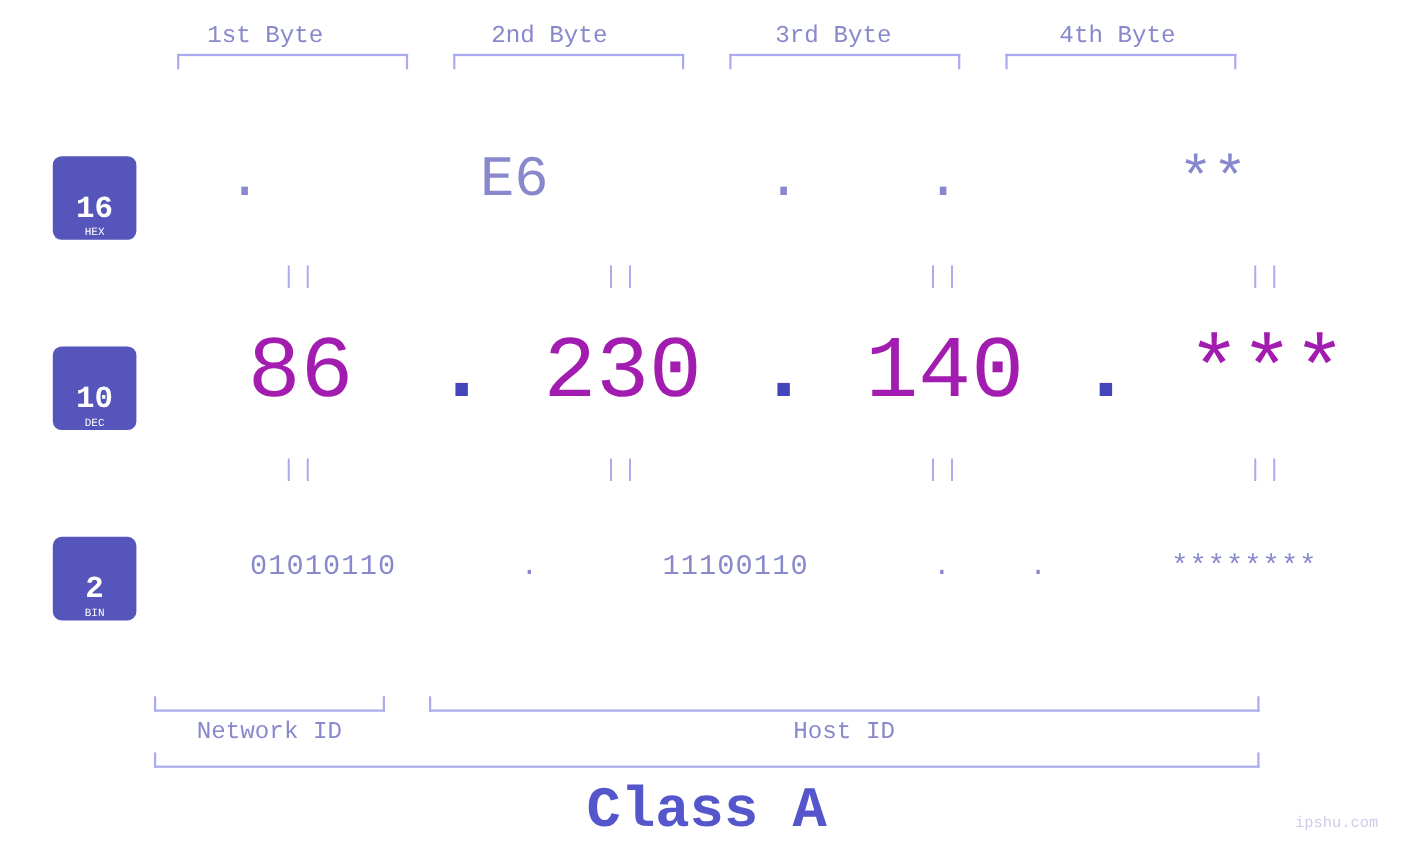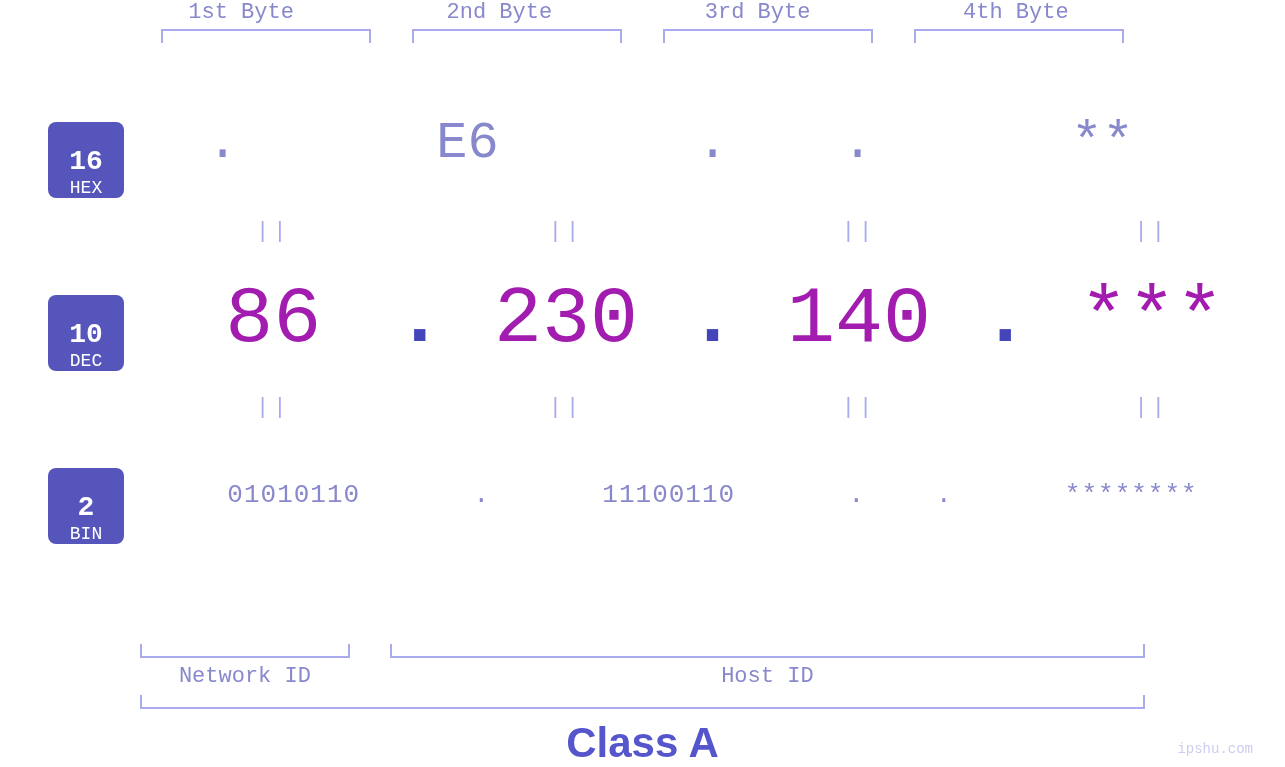--- a/index.html
+++ b/index.html
@@ -20,20 +20,21 @@
       display: flex;
       flex-direction: column;
       align-items: center;
     }
 
     
     .byte-headers {
       display: flex;
       width: 100%;
       padding: 0 140px 0 112px;
+      margin-top: 20px;
       justify-content: space-around;
     }
 
     .byte-header {
       color: #8888cc;
       font-size: 22px;
       font-family: 'Courier New', Courier, monospace;
       text-align: center;
       width: 240px;
     }
@@ -86,21 +87,21 @@
       color: #ffffff;
     }
 
     .badge-number {
       font-size: 28px;
       font-weight: bold;
       line-height: 1;
     }
 
     .badge-label {
-      font-size: 18px;
+      font-size: 10px;
       font-weight: normal;
       margin-top: 2px;
     }
 
     
     .values-grid {
       flex: 1;
       display: flex;
       flex-direction: column;
       margin-top: 30px;
@@ -265,22 +266,22 @@
     }
 
     .class-label-row {
       display: flex;
       justify-content: center;
       margin-top: 10px;
     }
 
     .class-label {
       color: #5555cc;
-      font-size: 42px;
-      font-family: Liberation Sans, sans-serif;
+      font-size: 52px;
+      font-family: Liberation Mono, monospace;
       font-weight: bold;
     }
 
     
     .watermark {
       position: absolute;
       bottom: 10px;
       right: 32px;
       color: #ccccee;
       font-size: 14px;

